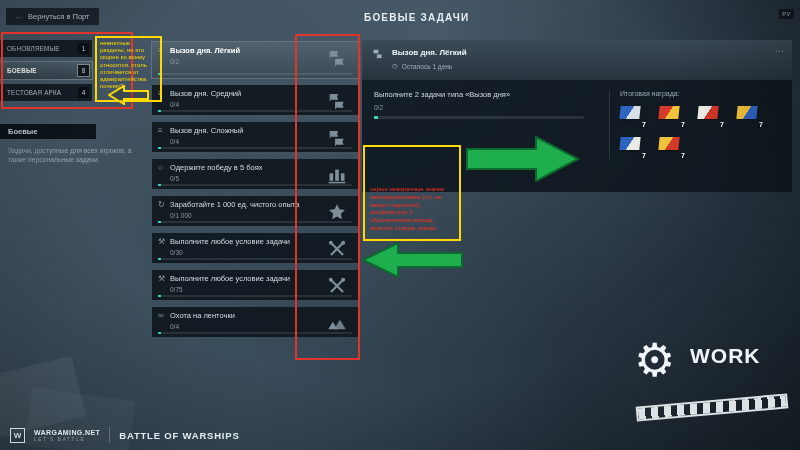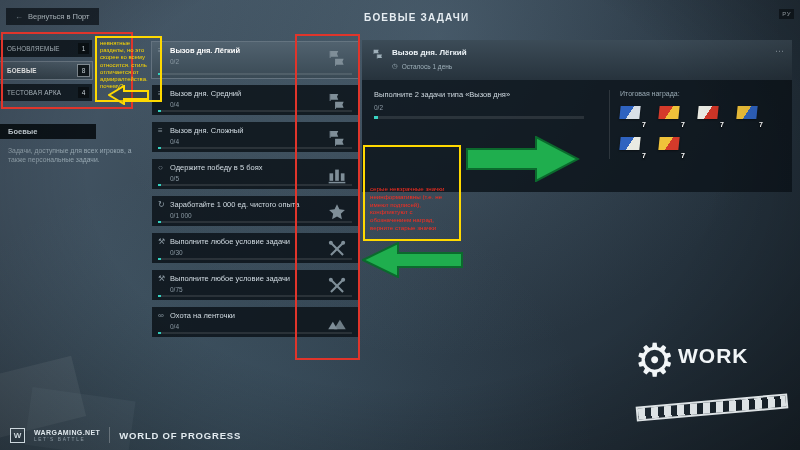--- a/index.html
+++ b/index.html
@@ -98,21 +98,21 @@
   
   .footer-left{position:absolute;z-index:3;left:10px;bottom:7px;display:flex;align-items:center;gap:9px;}
   .wg-logo{width:13px;height:13px;border:1.5px solid #cdd7dd;color:#cdd7dd;font-size:8px;font-weight:bold;
     text-align:center;line-height:13px;flex:none;}
   .wg-name{font-size:7px;font-weight:bold;color:#dfe7ec;letter-spacing:.4px;}
   .wg-tag{font-size:4.8px;color:#8b99a3;letter-spacing:1.6px;margin-top:1px;}
   .foot-div{width:1px;height:16px;background:rgba(255,255,255,.25);}
   .brand{font-size:9.5px;font-weight:bold;color:#e3ebf0;letter-spacing:.8px;}
   .wip{position:absolute;z-index:3;right:12px;bottom:26px;width:152px;height:86px;color:#f1f5f7;}
   .wip-gear{position:absolute;left:-2px;top:-2px;font-size:46px;line-height:48px;color:#f2f6f8;}
-  .wip-text{position:absolute;left:42px;top:6px;}
+  .wip-text{position:absolute;left:54px;top:6px;}
   .wip-work{font-size:21px;font-weight:bold;letter-spacing:1px;}
   .wip-box{margin-top:3px;border:2px solid #fff;padding:2px 4px;font-size:8.5px;font-weight:bold;
     letter-spacing:1.2px;display:inline-block;}
   .wip-film{position:absolute;left:0;top:62px;width:148px;height:11px;border:2px solid #eef3f5;
     transform:rotate(-5deg);opacity:.92;
     background:repeating-linear-gradient(90deg,#eef3f5 0 7px,transparent 7px 13px);}
 </style>
 </head>
 <body>
 
@@ -360,21 +360,21 @@
     <polygon points="100,11 36,11 36,1 1,18 36,35 36,25 100,25" fill="#1fae4e" stroke="#0b6a2d" stroke-width="2"></polygon>
   </svg>
 
   <div class="footer-left">
     <span class="wg-logo">W</span>
     <span>
       <div class="wg-name">WARGAMING.NET</div>
       <div class="wg-tag">LET'S BATTLE</div>
     </span>
     <span class="foot-div"></span>
-    <span class="brand">WORLD OF PROGRESS</span>
+    <span class="brand">BATTLE OF WARSHIPS</span>
   </div>
   <div class="wip">
     <span class="wip-gear">⚙</span>
     <div class="wip-text">
       <div class="wip-work">WORK</div>
     </div>
     <div class="wip-film"></div>
   </div>
 </div>
 

